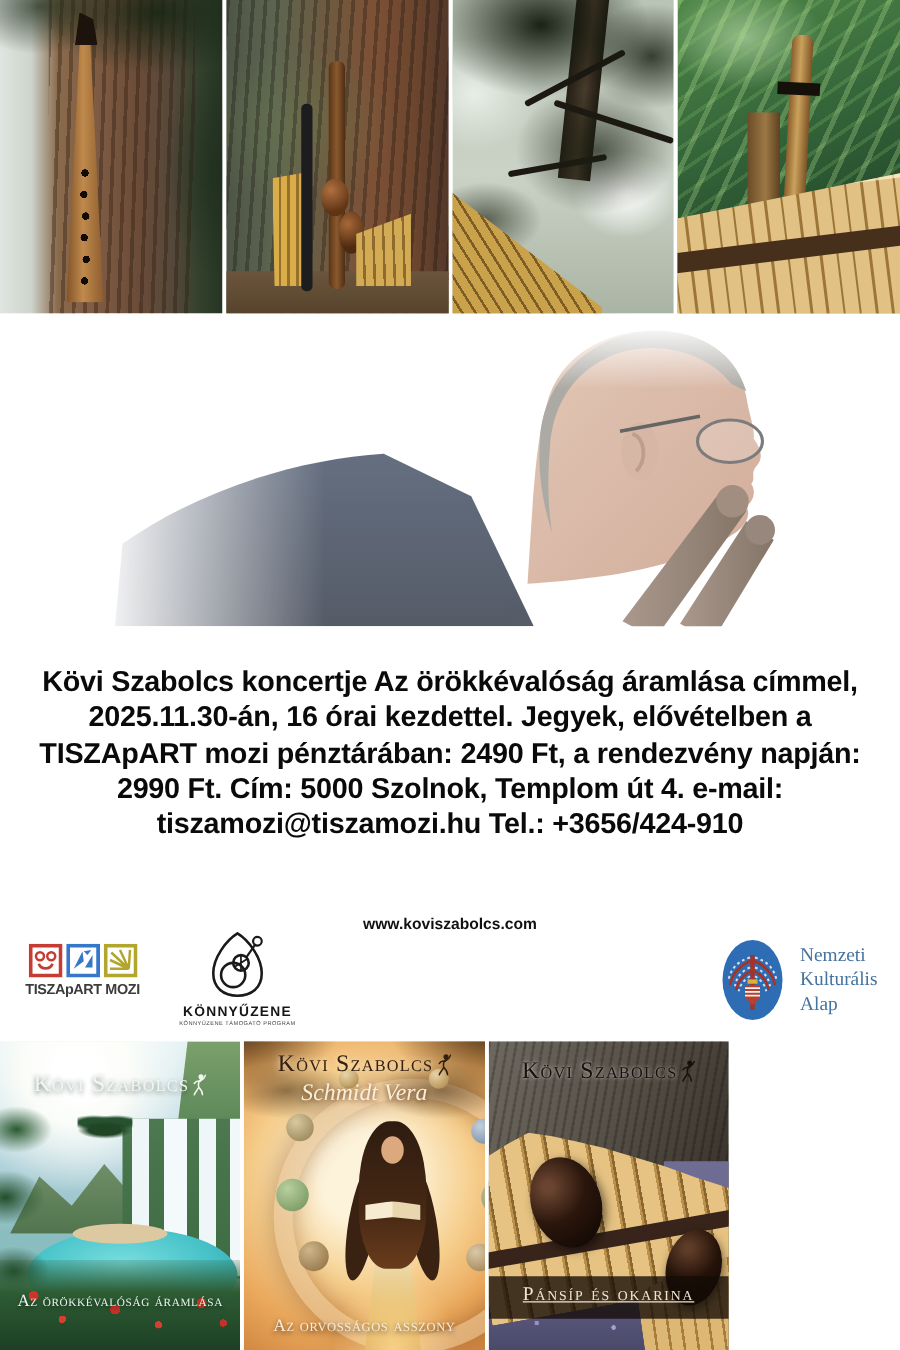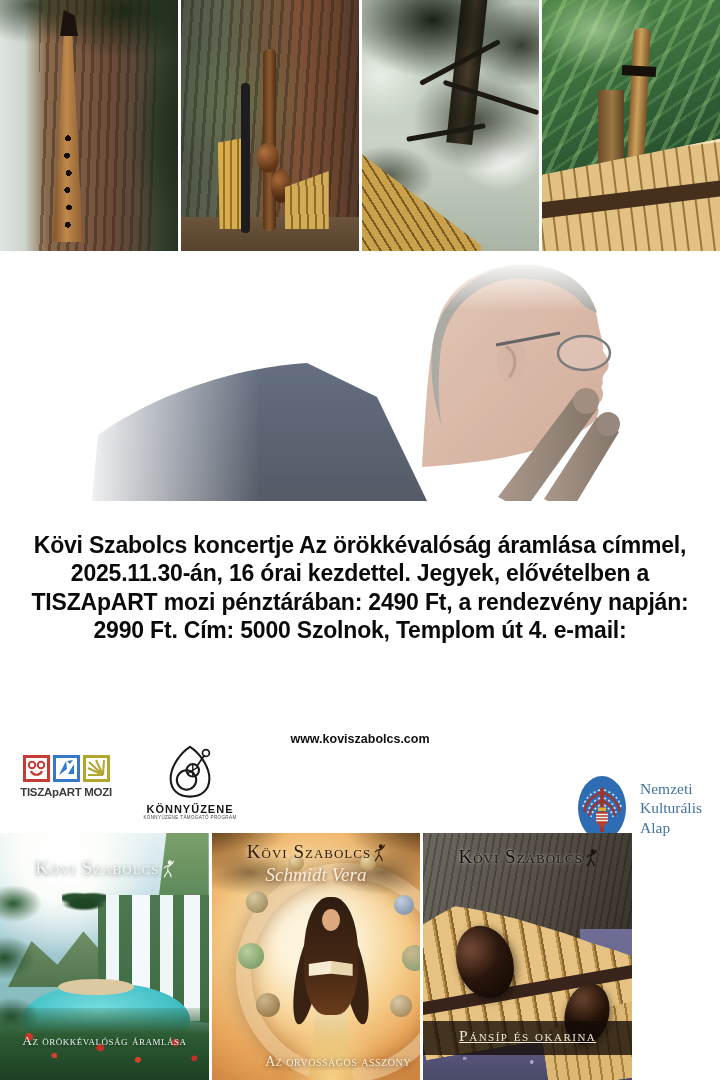--- a/index.html
+++ b/index.html
@@ -91,25 +91,25 @@
       font-weight:bold;font-size:23px;line-height:28.3px;letter-spacing:-.2px;}
   .website{position:absolute;top:732px;left:0;width:720px;text-align:center;font-weight:bold;font-size:12.5px;color:#111;}
 
   
   .sp-tiszapart{position:absolute;left:20px;top:755px;width:92px;text-align:center;}
   .sp-squares{display:flex;gap:3px;justify-content:center;}
   .sp-tp-label{margin-top:4px;font-size:11.5px;font-weight:bold;color:#3c3c3c;letter-spacing:-.3px;}
   .sp-hang{position:absolute;left:140px;top:744px;width:100px;text-align:center;}
   .sp-hang-label{margin-top:1px;font-size:11px;font-weight:bold;color:#161616;letter-spacing:1px;}
   .sp-hang-sub{font-size:4.5px;color:#444;letter-spacing:.4px;}
-  .sp-nka{position:absolute;left:576px;top:750px;display:flex;align-items:center;gap:12px;margin-top:24px;}
+  .sp-nka{position:absolute;left:576px;top:750px;display:flex;align-items:center;gap:12px;}
   .sp-nka-text{font-family:"Liberation Serif",serif;font-size:15.5px;line-height:19.5px;color:#44739f;}
 
   
-  .covers{position:absolute;top:833px;left:0;width:632px;height:247px;display:flex;gap:3px;background:#fff;}
+  .covers{position:absolute;top:833px;left:0;width:583px;height:247px;display:flex;gap:3px;background:#fff;}
   .cover{position:relative;flex:1;overflow:hidden;font-family:"Liberation Serif",serif;}
   .c-artist{position:absolute;left:0;width:100%;text-align:center;font-variant:small-caps;z-index:6;}
   .c-title{position:absolute;left:0;width:100%;text-align:center;font-variant:small-caps;z-index:6;}
   .dancer{display:inline-block;vertical-align:-4px;margin-left:2px;}
 
   
   .c1-sky{position:absolute;inset:0;background:linear-gradient(180deg,#e4f1f4 0%,#bcd9e2 34%,#9dc6cd 52%,#8abdbf 62%);}
   .c1-sun{position:absolute;inset:0;background:radial-gradient(circle at 62px 26px,#ffffff 16px,rgba(255,255,250,.9) 42px,rgba(255,255,240,0) 95px);}
   .c1-cliff-r{position:absolute;right:0;top:0;width:64px;height:190px;background:linear-gradient(180deg,#7ba06b,#4a7a4e 55%,#35603c);clip-path:polygon(34% 0,100% 0,100% 100%,0 96%);}
   .c1-mts{position:absolute;left:8px;top:92px;width:130px;height:62px;background:linear-gradient(#73926a,#51744e);clip-path:polygon(0 100%,18% 26%,38% 64%,58% 10%,78% 58%,100% 34%,100% 100%);}
@@ -162,21 +162,21 @@
   .c2-face{position:absolute;left:110px;top:76px;width:18px;height:22px;border-radius:50%;background:#dca87e;z-index:5;}
   .c2-dress{position:absolute;left:86px;top:112px;width:66px;height:135px;z-index:4;
       background:linear-gradient(180deg,#f5ecd8 0%,#efdfb4 45%,#e3bc6e 75%,#d49f4a 100%);
       clip-path:polygon(40% 0,60% 0,84% 100%,16% 100%);}
   .c2-book{position:absolute;left:97px;top:128px;width:44px;height:15px;z-index:5;background:linear-gradient(90deg,#f7ecd2 48%,#e8d6ae 52%);
       clip-path:polygon(0 20%,48% 0,52% 0,100% 20%,100% 100%,52% 85%,48% 85%,0 100%);
       box-shadow:0 0 18px 7px rgba(255,240,200,.85);}
   .c2-glow{position:absolute;left:70px;top:185px;width:100px;height:62px;background:radial-gradient(ellipse at 50% 100%,rgba(255,220,150,.8),rgba(0,0,0,0) 70%);z-index:4;}
   .c2-artist{top:8px;font-size:19px;color:#33200f;letter-spacing:1px;text-shadow:0 0 6px rgba(255,240,214,.9);}
   .c2-sub{position:absolute;top:31px;left:0;width:100%;text-align:center;font-size:19px;font-style:italic;color:#f8eed8;text-shadow:0 1px 4px rgba(90,40,10,.8);z-index:6;}
-  .c2-title{top:221px;font-size:14px;color:#f6ecd9;letter-spacing:.5px;text-shadow:0 1px 4px rgba(60,30,10,.85);padding-left:22px;}
+  .c2-title{top:221px;font-size:14px;color:#f6ecd9;letter-spacing:.5px;text-shadow:0 1px 4px rgba(60,30,10,.85);}
 
   
   .c3-bark{position:absolute;inset:0;background:
       repeating-linear-gradient(100deg,rgba(0,0,0,.22) 0 2px,rgba(0,0,0,0) 2px 7px),
       linear-gradient(115deg,#6e6960 0%,#575148 40%,#3c362e 75%,#2b2620 100%);}
   .c3-lav-r{position:absolute;right:0;top:96px;width:52px;height:160px;background:
       radial-gradient(circle 2px at 20% 20%,#a89ed0 90%,rgba(0,0,0,0)),
       radial-gradient(circle 2px at 70% 45%,#9a8fc6 90%,rgba(0,0,0,0)),
       radial-gradient(circle 2px at 35% 70%,#b0a6d8 90%,rgba(0,0,0,0)),
       linear-gradient(180deg,#6f6d94,#5c5f7e);}
@@ -282,20 +282,21 @@
     <div class="hero-fade-l"></div>
     <div class="hero-fade-t"></div>
     <div class="hero-wash"></div>
   </div>
 
   <div class="event-text">
     <div>Kövi Szabolcs koncertje Az örökkévalóság áramlása címmel,</div>
     <div>2025.11.30-án, 16 órai kezdettel. Jegyek, elővételben a</div>
     <div>TISZApART mozi pénztárában: 2490 Ft, a rendezvény napján:</div>
     <div>2990 Ft. Cím: 5000 Szolnok, Templom út 4. e-mail:</div>
+    <div>tiszamozi@tiszamozi.hu Tel.: +3656/424-910</div>
   </div>
 
   <div class="website">www.koviszabolcs.com</div>
 
   <div class="sp-tiszapart">
     <div class="sp-squares">
       <svg width="27" height="27" viewBox="0 0 27 27">
         <rect x="1.5" y="1.5" width="24" height="24" fill="#fff" stroke="#c63c34" stroke-width="3"></rect>
         <circle cx="9" cy="10" r="3.2" fill="none" stroke="#c63c34" stroke-width="2"></circle>
         <circle cx="18" cy="10" r="3.2" fill="none" stroke="#c63c34" stroke-width="2"></circle>

